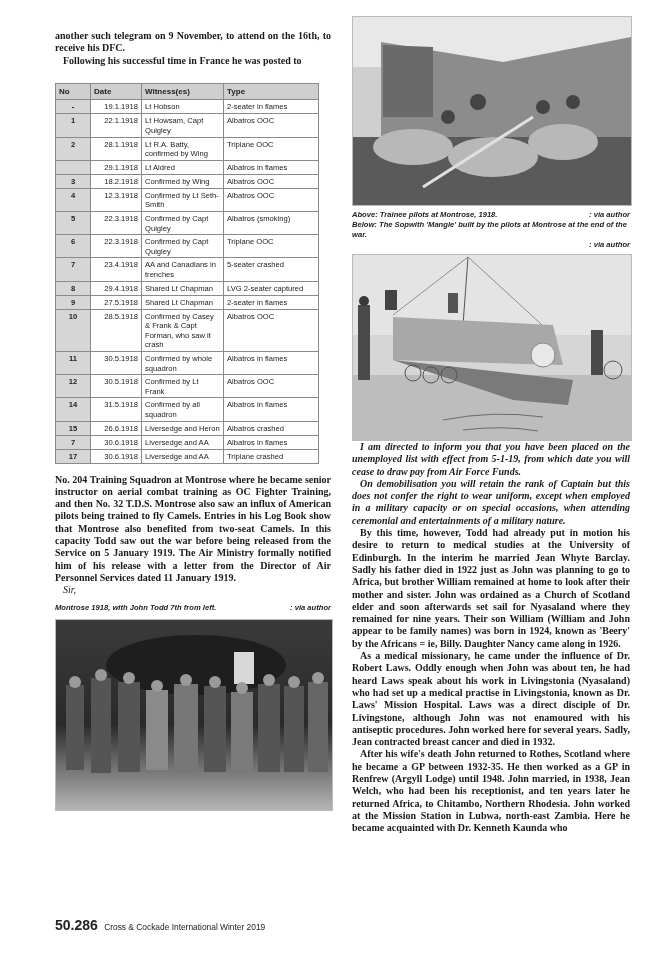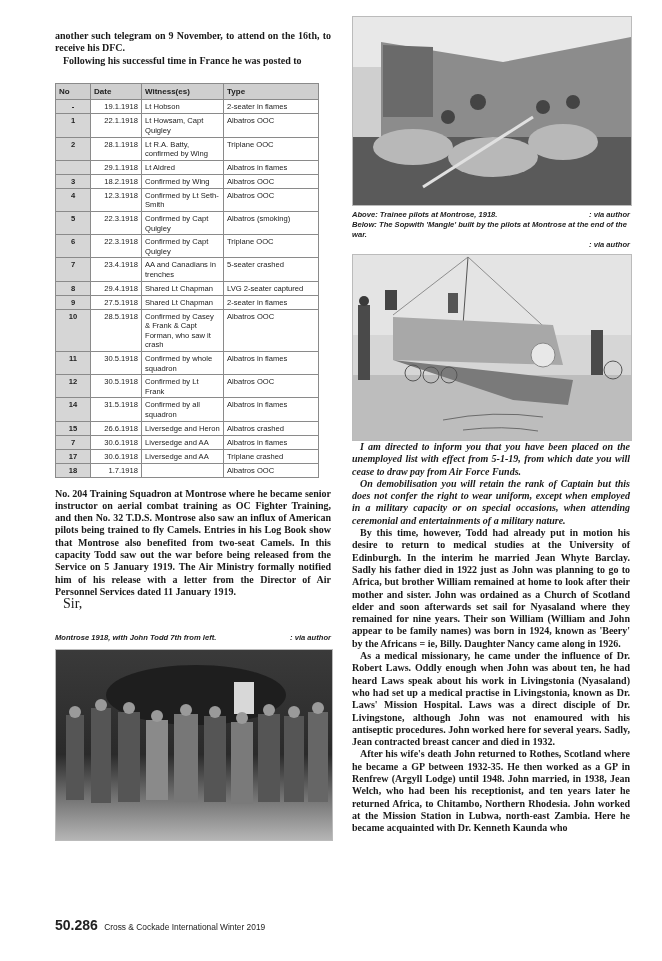--- a/index.html
+++ b/index.html
@@ -3,21 +3,21 @@
 <meta charset="utf-8">
 <style>
   html, body { margin: 0; padding: 0; background: #ffffff; }
   body { width: 662px; height: 961px; position: relative; overflow: hidden;
          font-family: "Liberation Serif", "DejaVu Serif", serif; color: #1a1a1a; }
   .col-left { position: absolute; left: 55px; top: 30px; width: 276px; }
   .col-right { position: absolute; left: 352px; top: 16px; width: 278px; }
   p.body { margin: 0; font-size: 10px; line-height: 12.3px; text-align: justify; font-weight: bold; }
   p.indent { text-indent: 8px; }
   p.ital { font-style: italic; }
-  .letter-sir { font-size: 14px; line-height: 12.3px; padding-left: 8px; }
+  .letter-sir { font-style: italic; font-size: 10px; line-height: 12.3px; padding-left: 8px; }
 
   table.victories { border-collapse: collapse; width: 264px; margin-top: 16px;
                     font-family: "Liberation Sans", "DejaVu Sans", sans-serif; font-size: 7.6px; color: #222; }
   table.victories th, table.victories td { border: 1px solid #8a8a8a; vertical-align: top;
                     padding: 2px 3px 1px 3px; line-height: 9.6px; text-align: left; }
   table.victories th { background: #cfcfcf; font-weight: bold; font-size: 8px; padding: 3px 3px; }
   table.victories td.no { background: #d6d6d6; font-weight: bold; text-align: center; width: 28px; }
   table.victories th.no { width: 28px; }
   table.victories td.date { width: 44px; text-align: right; }
   table.victories td.wit { width: 75px; }
@@ -153,33 +153,27 @@
           <td class="date">30.6.1918</td>
           <td class="wit">Liversedge and AA</td>
           <td>Albatros in flames</td>
         </tr>
         <tr>
           <td class="no">17</td>
           <td class="date">30.6.1918</td>
           <td class="wit">Liversedge and AA</td>
           <td>Triplane crashed</td>
         </tr>
-        <tr>
-          <td class="no">18</td>
-          <td class="date">1.7.1918</td>
-          <td class="wit"></td>
-          <td>Albatros OOC</td>
-        </tr>
       </tbody>
   </table>
 
   <p class="body" style="margin-top:10px;">No. 204 Training Squadron at Montrose where he became senior instructor on aerial combat training as OC Fighter Training, and then No. 32 T.D.S. Montrose also saw an influx of American pilots being trained to fly Camels. Entries in his Log Book show that Montrose also benefited from two-seat Camels. In this capacity Todd saw out the war before being released from the Service on 5 January 1919. The Air Ministry formally notified him of his release with a letter from the Director of Air Personnel Services dated 11 January 1919.</p>
   <div class="letter-sir">Sir,</div>
 
-  <div class="caption" style="margin-top:22px;">
+  <div class="caption" style="margin-top:6px;">
     <div class="row">
       <span>Montrose 1918, with John Todd 7th from left.</span>
       <span class="credit">: via author</span>
     </div>
   </div>
 
   <div class="photo" style="width:276px; height:190px; margin-top:6px;">
     <svg viewBox="0 0 276 190" preserveAspectRatio="none">
       <defs>
         <linearGradient id="bg1" x1="0" y1="0" x2="0" y2="1">

